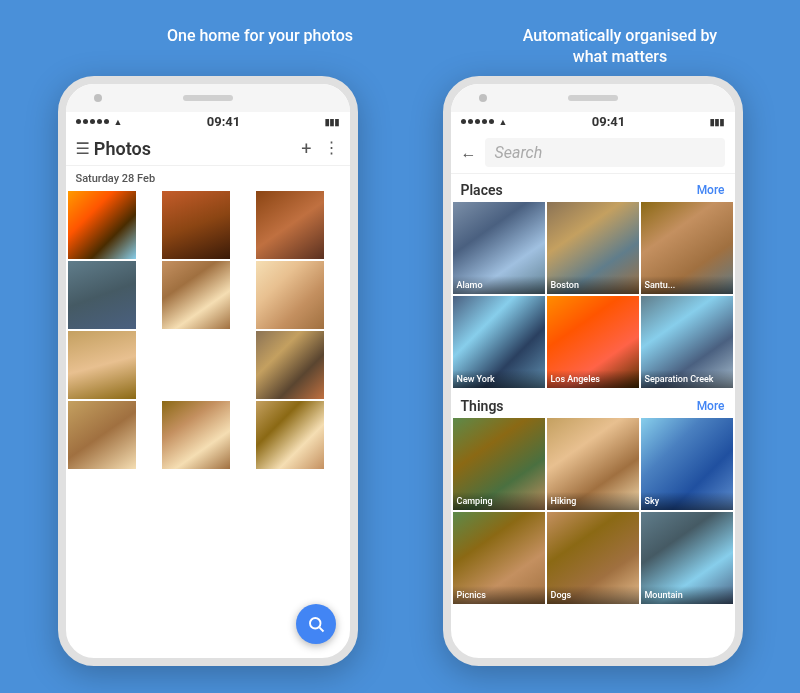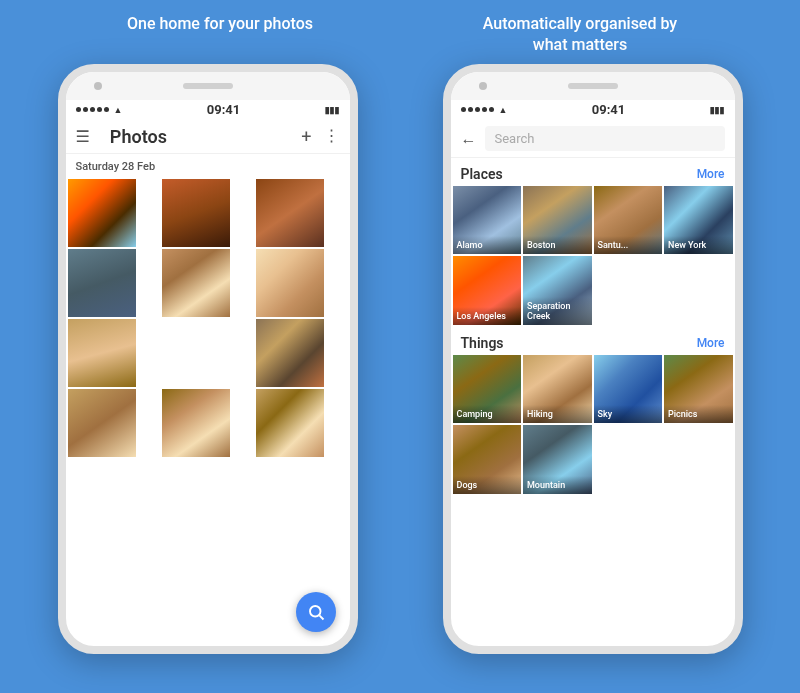--- a/index.html
+++ b/index.html
@@ -12,22 +12,22 @@
       display: flex;
       flex-direction: column;
       align-items: center;
       overflow: hidden;
       position: relative;
     }
 
     .header-row {
       display: flex;
       width: 100%;
-      justify-content: center;
-      padding-top: 14px;
+      justify-content: flex-end;
+      padding-top: 26px;
       padding-bottom: 8px;
     }
 
     .header-text {
       color: white;
       font-size: 16px;
       font-weight: 500;
       text-align: center;
       width: 45%;
       line-height: 1.3;
@@ -123,21 +123,21 @@
       padding: 6px 10px;
       border-bottom: 1px solid #f0f0f0;
       background: white;
     }
 
     .toolbar-title {
       font-size: 18px;
       font-weight: 600;
       color: #333;
       flex: 1;
-      margin-left: 20px;
+      margin-left: 4px;
     }
 
     .toolbar-icons {
       display: flex;
       gap: 12px;
       color: #555;
       font-size: 18px;
     }
 
     .date-label {
@@ -211,22 +211,23 @@
       border-bottom: 1px solid #f0f0f0;
       background: white;
       gap: 8px;
     }
 
     .search-input-area {
       flex: 1;
       background: #f5f5f5;
       border-radius: 4px;
       padding: 5px 10px;
-      font-size: 13px;
+      font-size: 16px;
       color: #aaa;
+      font-style: italic;
     }
 
     .section-header {
       display: flex;
       justify-content: space-between;
       align-items: center;
       padding: 8px 10px 4px;
       background: white;
     }
 
@@ -237,21 +238,21 @@
     }
 
     .section-more {
       font-size: 12px;
       color: #4285F4;
       font-weight: 500;
     }
 
     .category-grid {
       display: grid;
-      grid-template-columns: 1fr 1fr 1fr 1fr;
+      grid-template-columns: 1fr 1fr 1fr;
       gap: 2px;
       padding: 0 2px 2px;
       background: white;
     }
 
     .category-cell {
       aspect-ratio: 1;
       position: relative;
       overflow: hidden;
     }

